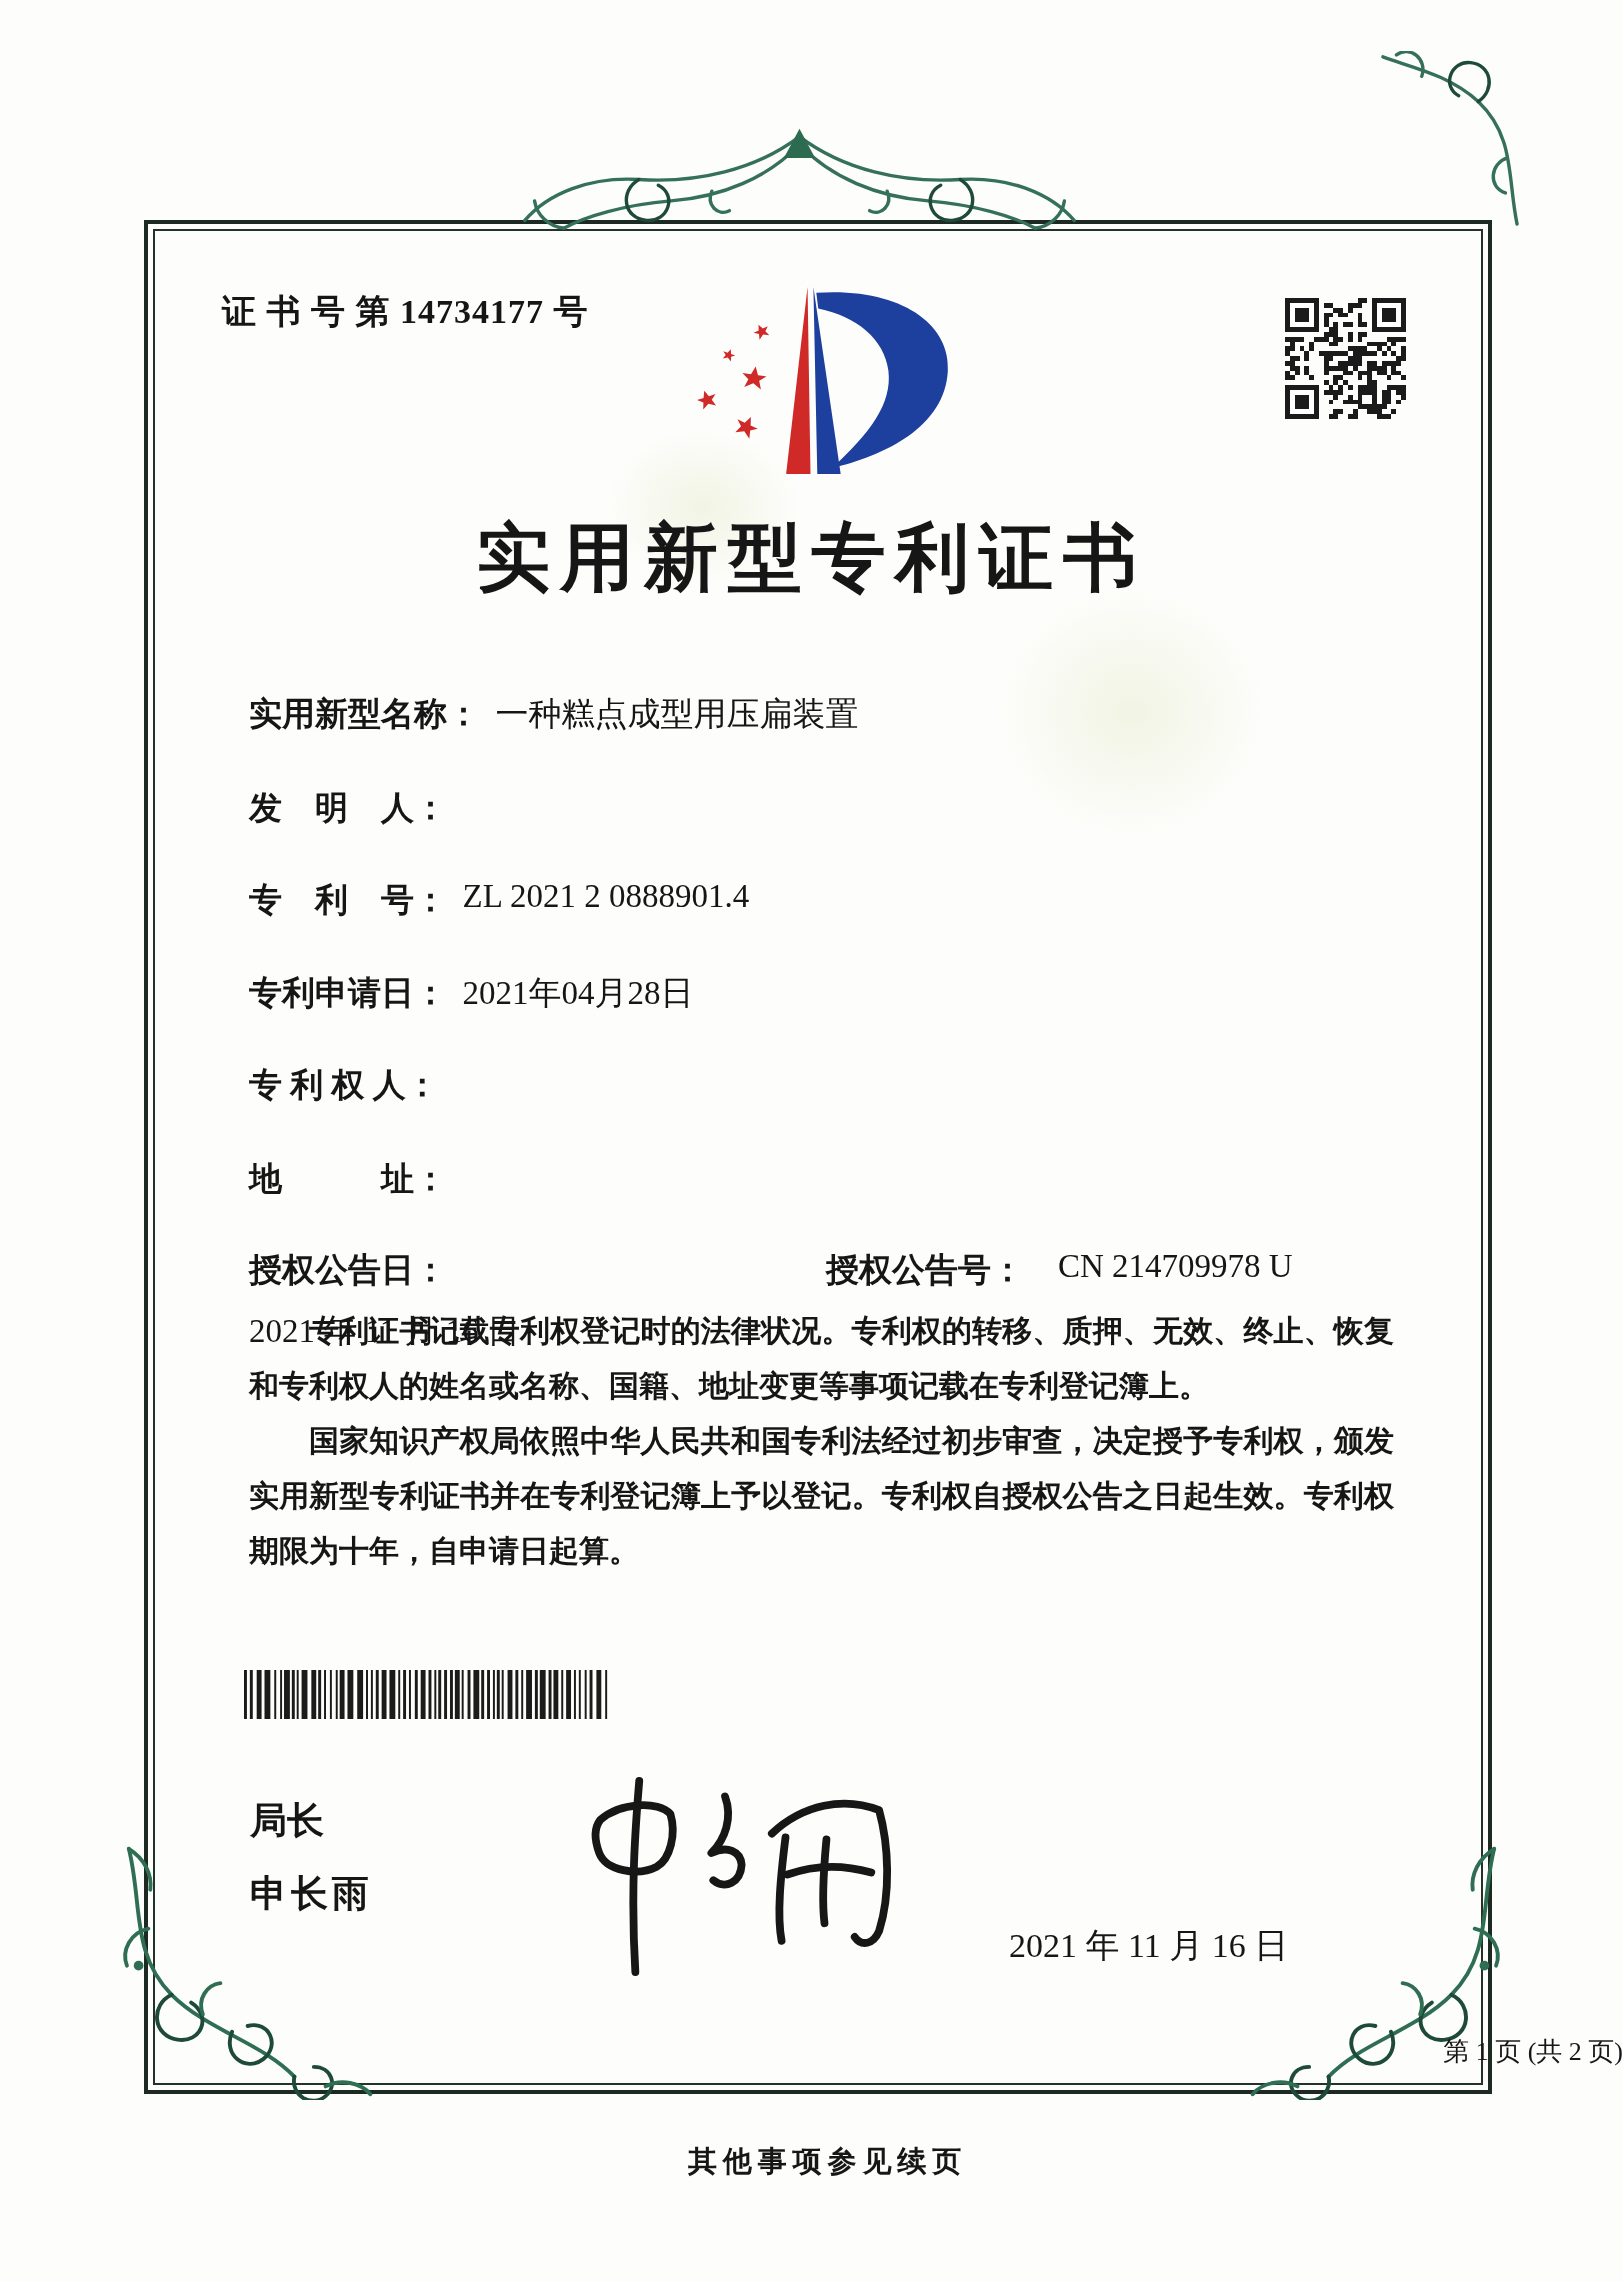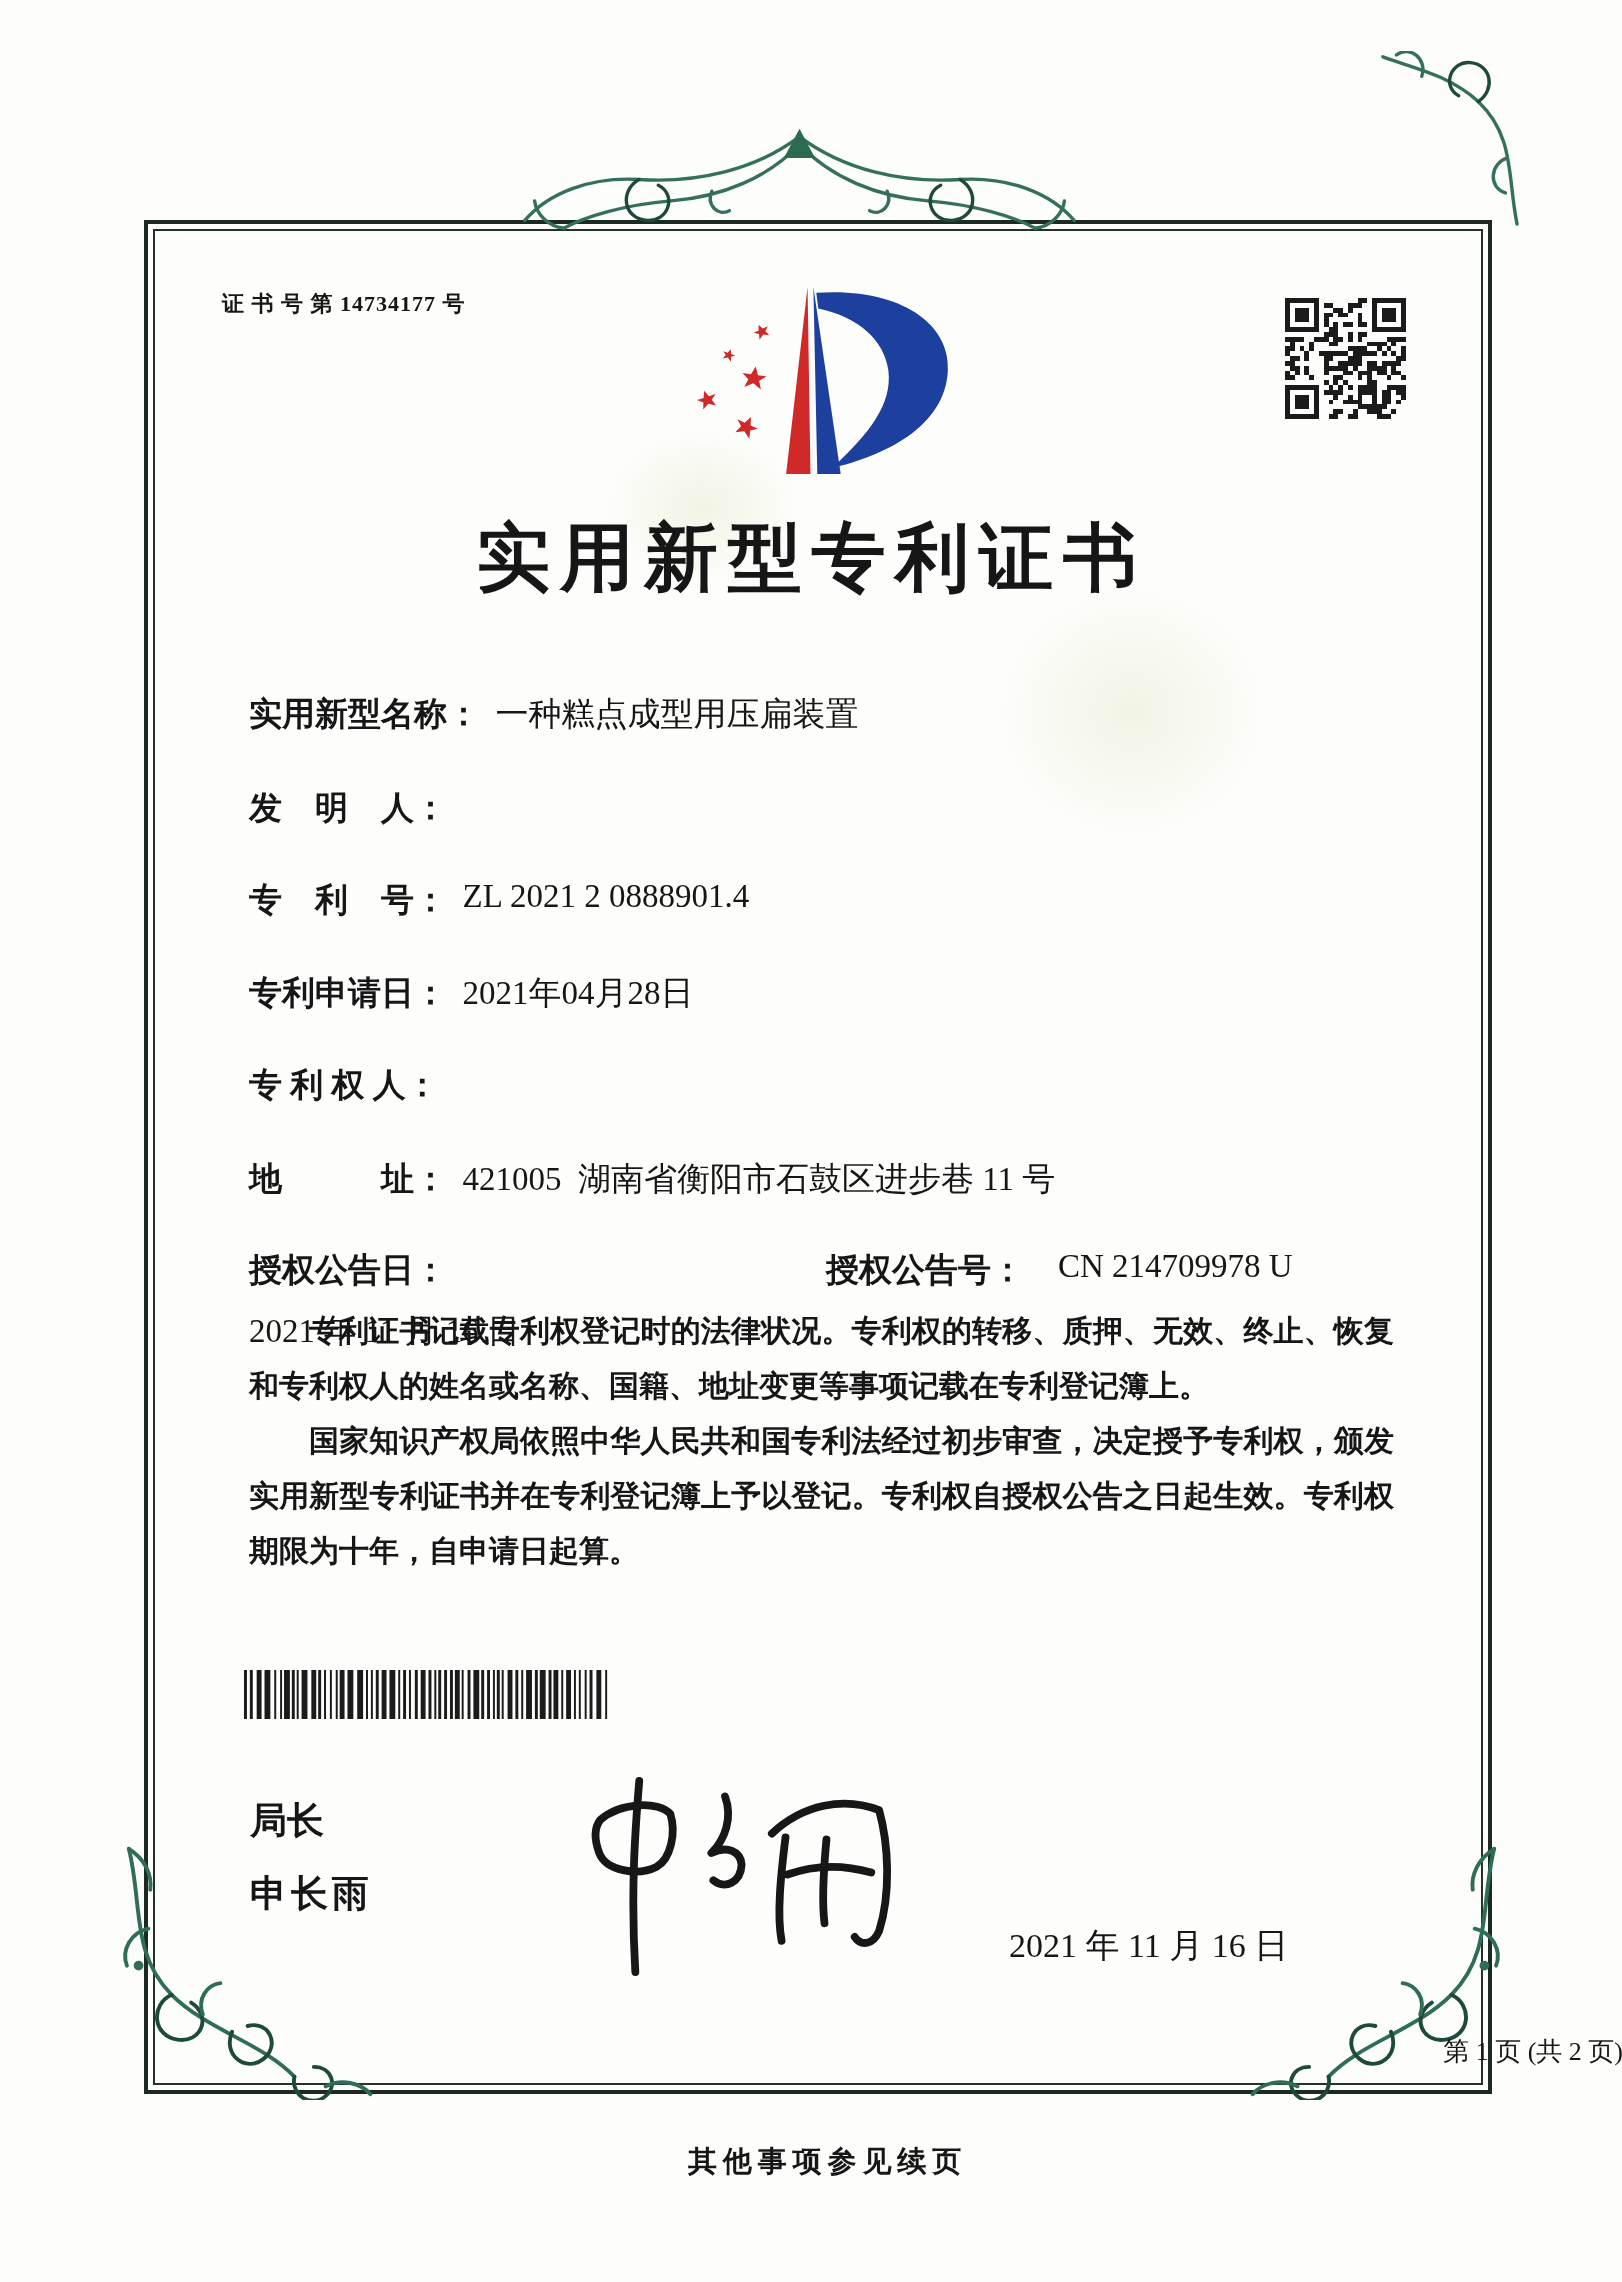--- a/index.html
+++ b/index.html
@@ -7,21 +7,21 @@
     width:1623px;height:2282px;position:relative;
     background:#fdfdfb;
     font-family:"Liberation Serif","DejaVu Serif",serif;
     color:#161616;overflow:hidden;
   }
   
   .frame{position:absolute;left:144px;top:220px;width:1348px;height:1874px;
          border:4.9px solid #1d2a21;box-sizing:border-box;}
   .frame-inner{position:absolute;inset:4.9px;border:2px solid #243227;}
   
-  .certno{position:absolute;left:222px;top:289px;font-size:22px;font-weight:600;
+  .certno{position:absolute;left:222px;top:289px;font-size:34px;font-weight:600;
           letter-spacing:1px;white-space:pre;}
   .logo{position:absolute;left:639px;top:283px;width:341px;height:193px;}
   .qr{position:absolute;left:1285px;top:298px;width:121px;height:121px;}
   .title{position:absolute;left:0;top:509px;width:100%;margin:0;text-align:center;
          font-size:74px;font-weight:700;letter-spacing:9.8px;}
   
   .row{position:absolute;left:249px;font-size:33px;display:flex;gap:15.6px;white-space:pre;}
   .lab{font-weight:700;}
   .val{font-weight:400;}
   .lab2{position:absolute;left:577px;top:0;}
@@ -369,21 +369,20 @@
   </div>
   <div class="row" style="top:971px">
     <span class="lab">专利申请日：</span>
     <span class="val">2021年04月28日</span>
   </div>
   <div class="row" style="top:1063px">
     <span class="lab">专 利 权 人：</span>
   </div>
   <div class="row" style="top:1157px">
     <span class="lab">地　　　址：</span>
-    <span class="val">421005  湖南省衡阳市石鼓区进步巷 11 号</span>
   </div>
   <div class="row grant" style="top:1248px">
     <span class="lab">授权公告日：</span>
     <span class="val">2021 年 11 月 16 日</span>
     <span class="lab lab2">授权公告号：</span>
     <span class="val val2">CN 214709978 U</span>
   </div>
 
   <div class="bodytext">
     <p>专利证书记载专利权登记时的法律状况。专利权的转移、质押、无效、终止、恢复和专利权人的姓名或名称、国籍、地址变更等事项记载在专利登记簿上。</p>

